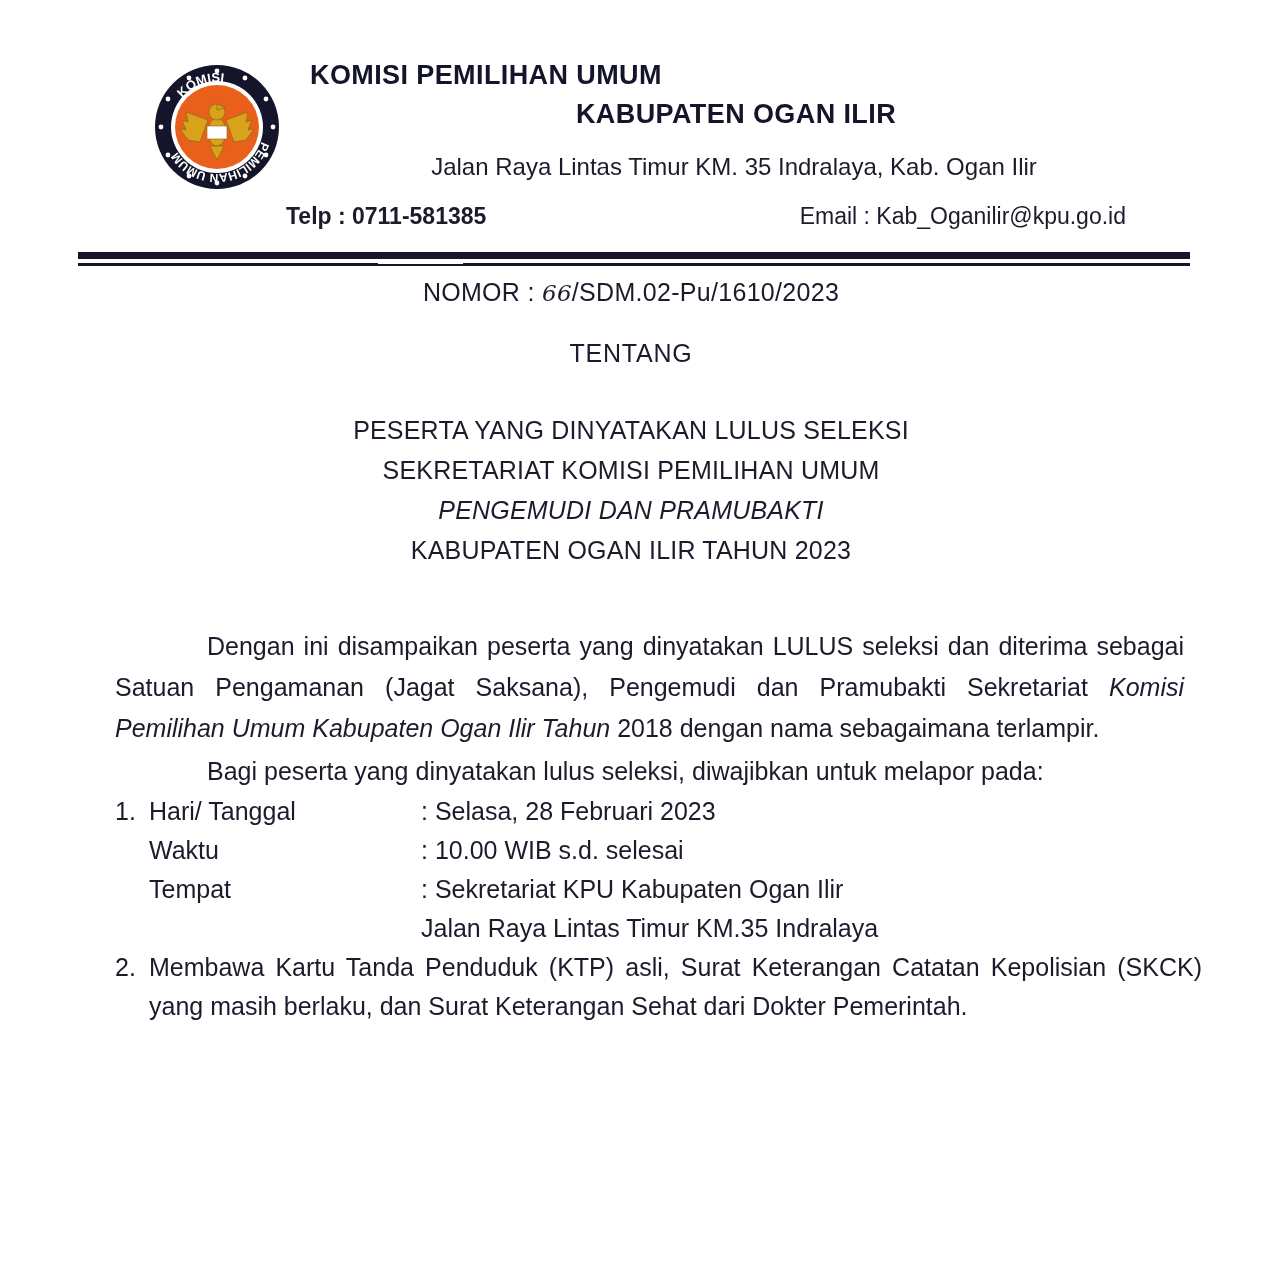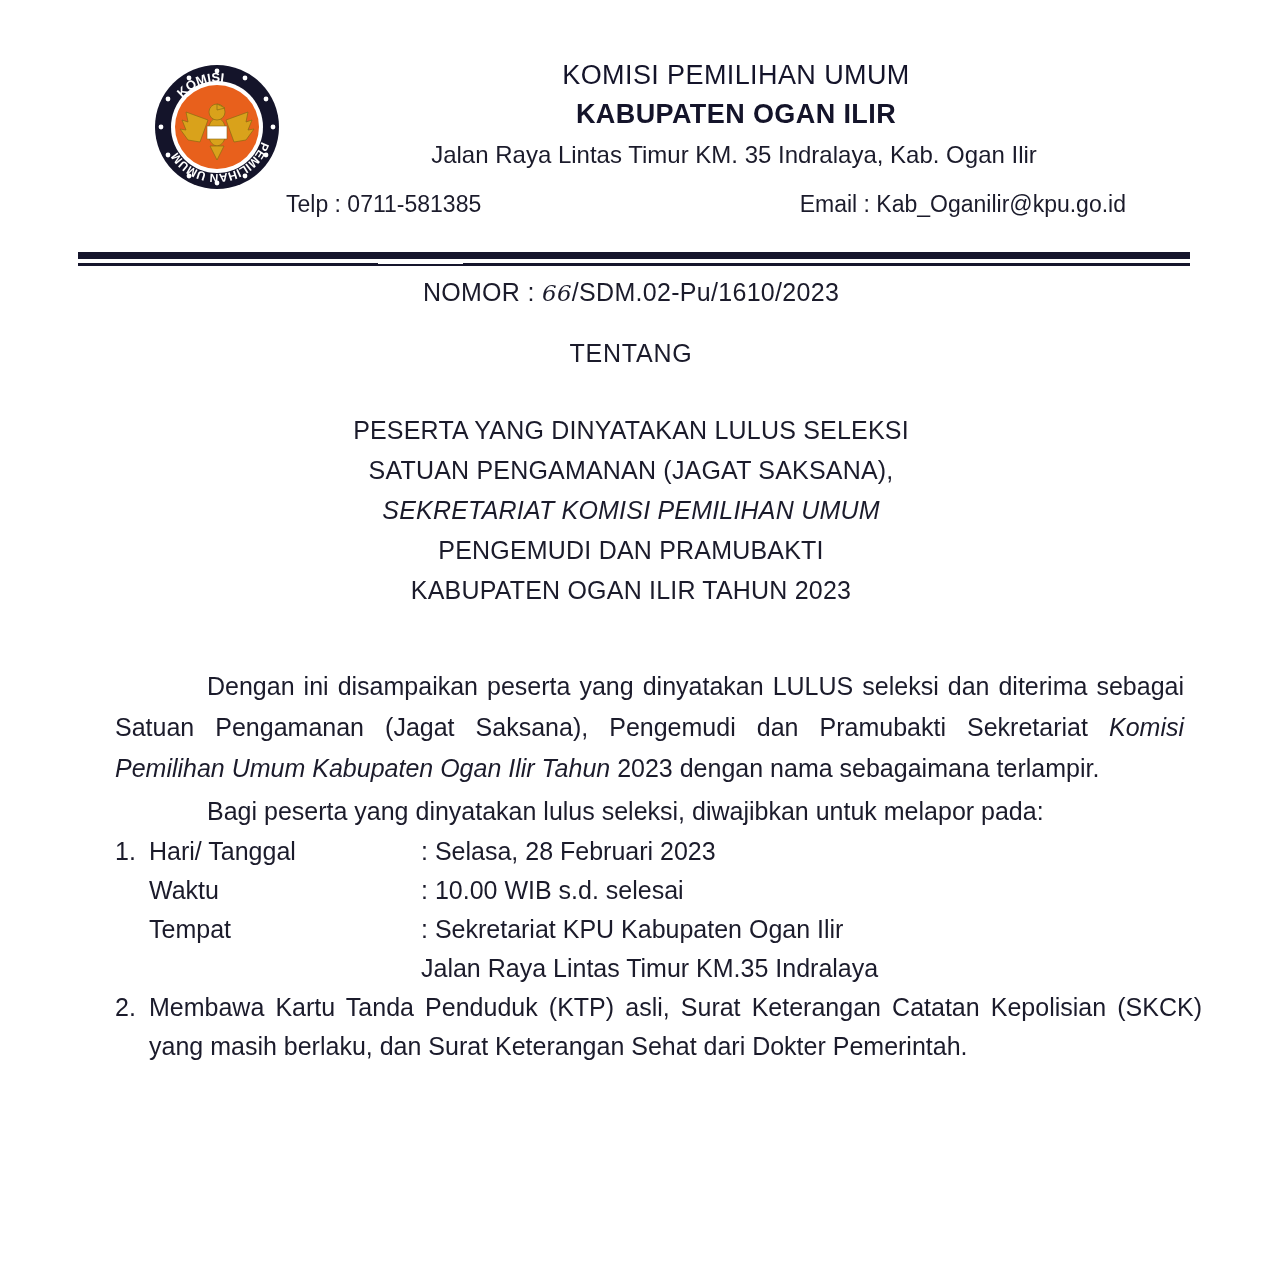--- a/index.html
+++ b/index.html
@@ -40,50 +40,49 @@
   .logo svg { display: block; }
 
   .lh-text {
     position: absolute;
     left: 300px;
     top: 60px;
     right: 100px;
   }
   .lh-line1 {
     font-size: 27px;
-    font-weight: normal;
+    font-weight: bold;
     letter-spacing: 0.4px;
     color: #14142a;
-    text-align: center;
     padding-left: 10px;
   }
   .lh-line2 {
     font-size: 27px;
     font-weight: bold;
     letter-spacing: 0.4px;
     color: #14142a;
     text-align: center;
     padding-left: 10px;
     margin-top: 8px;
   }
   .lh-line3 {
     font-size: 24px;
     text-align: center;
-    margin-top: 11px;
+    margin-top: 23px;
     color: #1b1b2b;
     padding-left: 6px;
   }
   .lh-contact {
     margin-top: 22px;
     display: flex;
     justify-content: space-between;
     font-size: 23px;
     padding: 0 18px 0 0;
   }
-  .lh-contact .telp { margin-left: -14px; }
+  .lh-contact .telp { margin-left: -14px; font-weight: bold; }
   .lh-contact .email { margin-right: 18px; }
 
   
   .rule-wrap {
     position: absolute;
     left: 78px;
     right: 72px;
     top: 252px;
   }
   .rule-thick {
@@ -253,29 +252,28 @@
     <div class="rule-thin"></div>
   </div>
 
   <div class="title-block">
     <div class="t-nomor">
       <span>NOMOR : </span><span class="handwritten">66</span><span>/SDM.02-Pu/1610/2023</span>
     </div>
     <div class="t-tentang">TENTANG</div>
     <div class="t-subject">
       <div>PESERTA YANG DINYATAKAN LULUS SELEKSI</div>
-      <div>SATUAN PENGAMANAN (JAGAT SAKSANA),</div>
       <div>SEKRETARIAT KOMISI PEMILIHAN UMUM</div>
       <div>PENGEMUDI DAN PRAMUBAKTI</div>
       <div>KABUPATEN OGAN ILIR TAHUN 2023</div>
     </div>
   </div>
 
   <div class="body-text">
-    <div class="para"><span>Dengan ini disampaikan peserta yang dinyatakan LULUS seleksi dan diterima sebagai Satuan Pengamanan (Jagat Saksana), Pengemudi dan Pramubakti Sekretariat </span><span class="ital">Komisi Pemilihan Umum Kabupaten Ogan Ilir Tahun</span><span> 2023 dengan nama sebagaimana terlampir.</span></div>
+    <div class="para"><span>Dengan ini disampaikan peserta yang dinyatakan LULUS seleksi dan diterima sebagai Satuan Pengamanan (Jagat Saksana), Pengemudi dan Pramubakti Sekretariat </span><span class="ital">Komisi Pemilihan Umum Kabupaten Ogan Ilir Tahun</span><span> 2018 dengan nama sebagaimana terlampir.</span></div>
     <div class="para2">Bagi peserta yang dinyatakan lulus seleksi, diwajibkan untuk melapor pada:</div>
   </div>
 
   <div class="list">
 
     <div class="li-row">
       <div class="li-num">1.</div>
       <div class="li-label">Hari/ Tanggal</div>
       <div class="li-val">: Selasa, 28 Februari 2023</div>
     </div>

